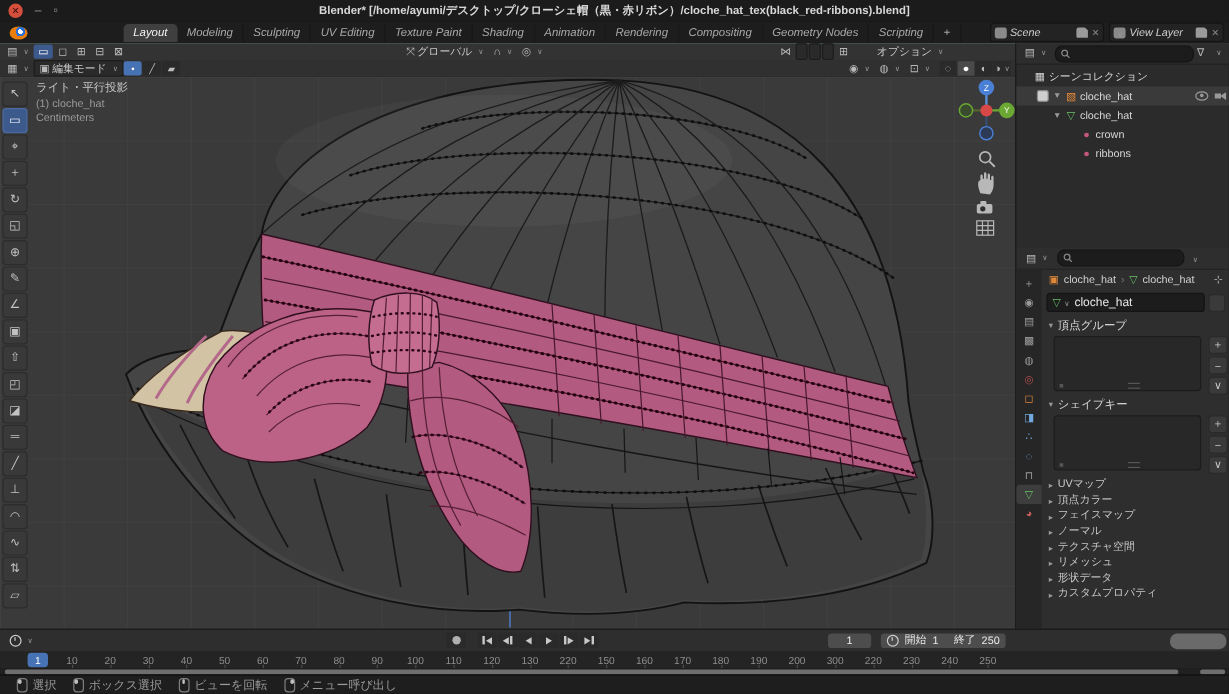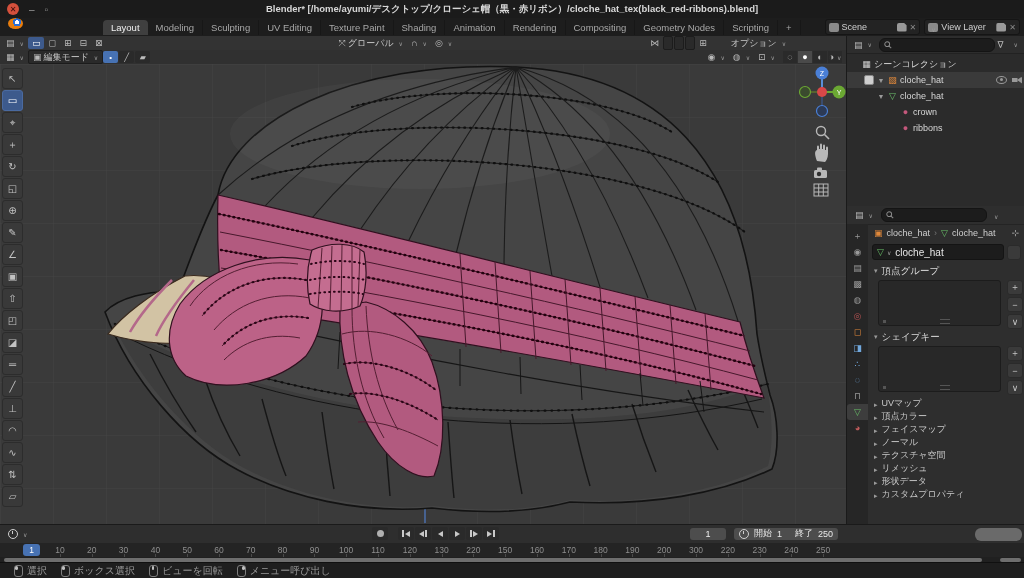--- a/index.html
+++ b/index.html
@@ -9,21 +9,21 @@
   .row{display:flex;align-items:center;}
 
   
   #titlebar{left:0;top:0;width:1024px;height:18px;background:#1b1b1b;border-bottom:1px solid #101010;display:flex;align-items:center;}
   #title-text{position:absolute;left:0;right:0;text-align:center;font-weight:bold;font-size:9.5px;color:#d8d8d8;pointer-events:none;}
   .winbtn{width:12px;height:12px;margin-left:7px;border-radius:50%;display:flex;align-items:center;justify-content:center;font-size:8px;color:#3a0b0b;}
   #btn-close{background:#d4503c;}
   .winglyph{color:#9a9a9a;font-size:10px;margin-left:10px;}
 
   
-  #menubar{left:0;top:18px;width:1024px;height:18px;background:#1d1d1d;border-bottom:1px solid #86efac;display:flex;}
+  #menubar{left:0;top:18px;width:1024px;height:18px;background:#1d1d1d;border-bottom:1px solid #86efac;display:flex;align-items:center;font-style:italic;}
   #blender-logo{width:15px;height:11px;margin:0 6px 0 8px;border-radius:50% 50% 50% 50%;background:radial-gradient(circle at 60% 40%,#fff 0 2px,#2a6fd4 2px 4px,#e87d0d 4px);}
   .menu{padding:0 7px;color:#d0d0d0;font-size:9.5px;white-space:nowrap;cursor:default;}
   #ws-tabs{display:flex;align-items:center;margin-left:4px;height:18px;}
   .ws{padding:2px 8px;color:#a8a8a8;font-size:9.5px;border-right:1px solid #171717;white-space:nowrap;}
   .ws.active{background:#3f3f3f;color:#f0f0f0;border-radius:4px 4px 0 0;border-right:none;}
   #scene-widgets{position:absolute;right:4px;top:1px;display:flex;align-items:center;gap:4px;height:16px;}
   .scnw{display:flex;align-items:center;background:#232323;border:1px solid #151515;border-radius:3px;height:14px;padding:0 3px;gap:3px;}
   .scnw .lab{color:#cfcfcf;font-size:9px;min-width:52px;}
   .miniic{width:10px;height:9px;background:#8a8a8a;border-radius:2px;display:inline-block;}
   .miniic.page{background:#9a9a9a;clip-path:polygon(0 0,70% 0,100% 30%,100% 100%,0 100%);}
@@ -405,20 +405,25 @@
           <span class="tglyph">∿</span>
         </div>
         <div class="tool">
           <span class="tglyph">⇅</span>
         </div>
         <div class="tool">
           <span class="tglyph">▱</span>
         </div>
       </div>
 
+    <div id="vp-overlay">
+      <div class="l1">ライト・平行投影</div>
+      <div class="l2">(1) cloche_hat</div>
+      <div class="l3">Centimeters</div>
+    </div>
   </div>
 
   <div id="outliner" class="abs">
     <div id="outliner-header">
       <span class="hbtn dd">
           <span class="smallico">▤</span>
         </span>
       <span class="searchbox">
         <svg class="mag" viewBox="0 0 10 10">
             <circle cx="4" cy="4" r="3" fill="none" stroke="#8a8a8a" stroke-width="1.3"></circle>

